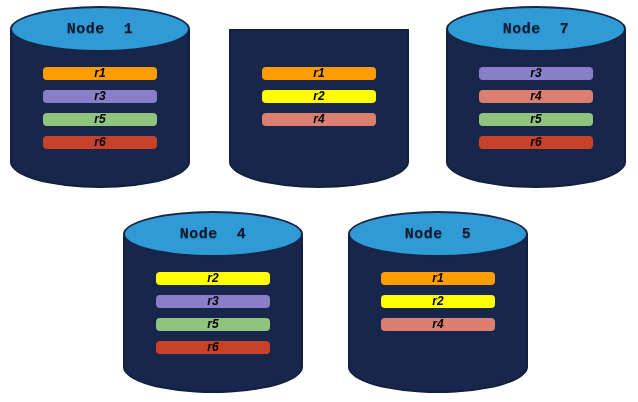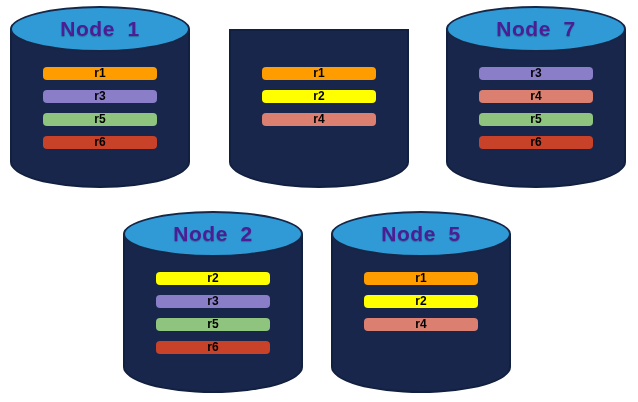--- a/index.html
+++ b/index.html
@@ -40,36 +40,38 @@
     background: #2F9AD6;
     border: 2.5px solid #152647;
     box-sizing: border-box;
     border-radius: 50%;
     display: flex;
     align-items: center;
     justify-content: center;
     z-index: 2;
   }
   .node-title {
-    color: #4c1d95;
+    color: #0f172a;
     font-weight: bold;
-    font-size: 21px;
+    font-size: 15px;
     letter-spacing: 0.5px;
     white-space: pre;
     text-shadow: 0 1px 1px rgba(0,0,0,0.25);
+    font-family: Liberation Mono, monospace;
   }
   .bars {
     position: absolute;
     top: 61px;
     left: 33px;
     width: 114px;
     display: flex;
     flex-direction: column;
     gap: 10px;
     z-index: 3;
+    font-style: italic;
   }
   .bar {
     height: 13px;
     border-radius: 4px;
     display: flex;
     align-items: center;
     justify-content: center;
   }
   .bar-label {
     color: #000000;
@@ -136,39 +138,39 @@
         </div>
       <div class="bar" style="background-color: rgb(200, 66, 42);">
           <span class="bar-label">r6</span>
         </div>
     </div>
   </div>
 
   <div class="node" style="left:123px; top:211px;">
     <div class="cyl-body" style="background-color: rgb(24, 38, 75);"></div>
     <div class="cyl-top" style="background-color: rgb(47, 154, 214);">
-      <span class="node-title">Node  2</span>
+      <span class="node-title">Node  4</span>
     </div>
     <div class="bars">
       <div class="bar" style="background-color: rgb(255, 255, 0);">
           <span class="bar-label">r2</span>
         </div>
       <div class="bar" style="background-color: rgb(138, 126, 200);">
           <span class="bar-label">r3</span>
         </div>
       <div class="bar" style="background-color: rgb(142, 196, 126);">
           <span class="bar-label">r5</span>
         </div>
       <div class="bar" style="background-color: rgb(200, 66, 42);">
           <span class="bar-label">r6</span>
         </div>
     </div>
   </div>
 
-  <div class="node" style="left:331px; top:211px;">
+  <div class="node" style="left:348px; top:211px;">
     <div class="cyl-body" style="background-color: rgb(24, 38, 75);"></div>
     <div class="cyl-top" style="background-color: rgb(47, 154, 214);">
       <span class="node-title">Node  5</span>
     </div>
     <div class="bars">
       <div class="bar" style="background-color: rgb(255, 157, 0);">
           <span class="bar-label">r1</span>
         </div>
       <div class="bar" style="background-color: rgb(255, 255, 0);">
           <span class="bar-label">r2</span>

